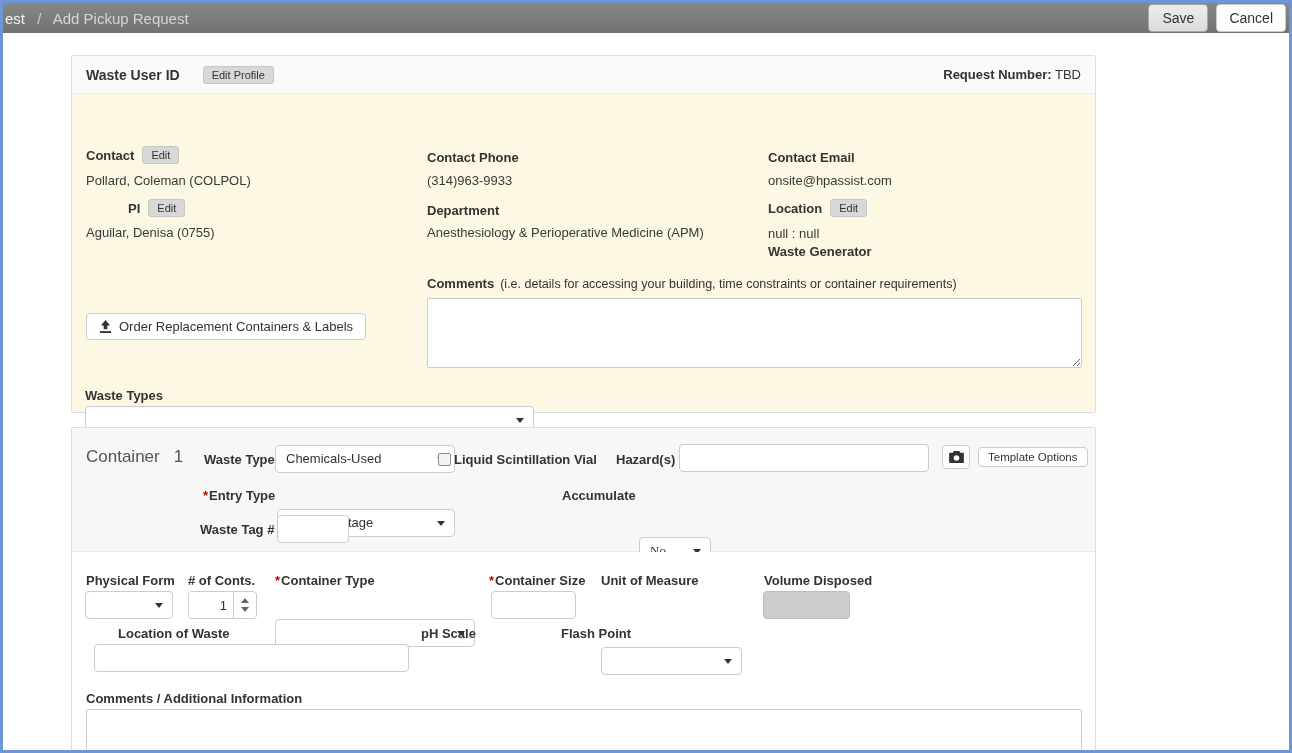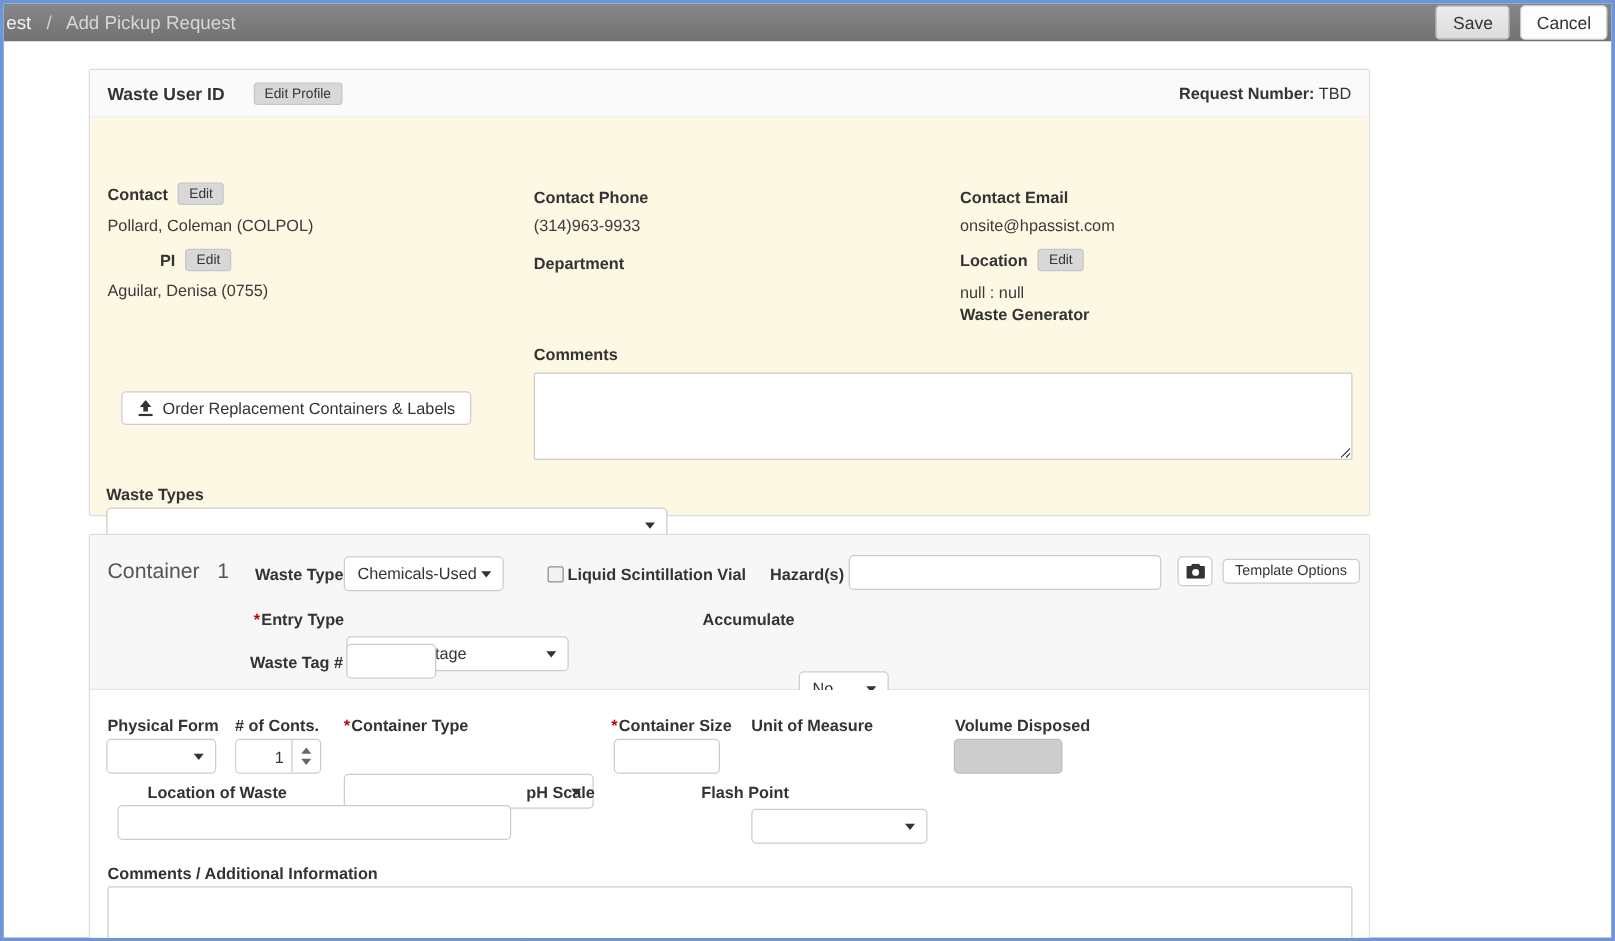--- a/index.html
+++ b/index.html
@@ -160,39 +160,41 @@
     <div class="abs" style="left:14px; top:105px; display:flex; align-items:center; gap:8px;padding-left:42px;">
       <span class="flabel">PI</span>
       <button class="editbtn">Edit</button>
     </div>
     <div class="abs fvalue" style="left:14px; top:131px;">Aguilar, Denisa (0755)</div>
 
     <div class="abs flabel" style="left:355px; top:56px;">Contact Phone</div>
     <div class="abs fvalue" style="left:355px; top:79px;">(314)963-9933</div>
 
     <div class="abs flabel" style="left:355px; top:109px;">Department</div>
+    <div class="abs fvalue" style="left:355px; top:131px;">Anesthesiology &amp; Perioperative Medicine (APM)</div>
 
     <div class="abs flabel" style="left:696px; top:56px;">Contact Email</div>
     <div class="abs fvalue" style="left:696px; top:79px;">onsite@hpassist.com</div>
 
     <div class="abs" style="left:696px; top:105px; display:flex; align-items:center; gap:8px;">
       <span class="flabel">Location</span>
       <button class="editbtn">Edit</button>
     </div>
     <div class="abs fvalue" style="left:696px; top:132px;">null : null</div>
     <div class="abs flabel" style="left:696px; top:150px;">Waste Generator</div>
 
     <div class="abs" style="left:355px; top:182px; display:flex; align-items:baseline; gap:6px;">
       <span class="flabel">Comments</span>
+      <span class="hint">(i.e. details for accessing your building, time constraints or container requirements)</span>
     </div>
     <div class="abs" style="left:355px; top:204px; width:655px; height:70px;">
       <textarea class="box" value="" style=""></textarea>
     </div>
 
-    <button class="orderbtn abs" style="left:25px; top:219px;">
+    <button class="orderbtn abs" style="left:14px; top:219px;">
       <span style="display:inline-flex;">
         <svg width="13" height="13" viewBox="0 0 14 14">
             <path d="M7 0 L12 6 L9 6 L9 10 L5 10 L5 6 L2 6 Z" fill="#333"></path>
             <rect x="1" y="12" width="12" height="2" fill="#333"></rect>
           </svg>
       </span>
       <span>Order Replacement Containers &amp; Labels</span>
     </button>
 
     <div class="abs flabel" style="left:13px; top:294px;">Waste Types</div>
@@ -205,21 +207,21 @@
 
 <div class="card card2">
   <div class="card2-head">
 
     <div class="abs cont-title" style="left:14px; top:19px;">
       <span>Container</span>
       <span>1</span>
     </div>
 
     <div class="abs flabel" style="left:132px; top:24px;">Waste Type</div>
-    <div class="selectbox abs" style="left:203px; top:17px; width:128px;">
+    <div class="selectbox abs" style="left:203px; top:17px; width:180px;">
       <span>Chemicals-Used</span>
       <span class="caret"></span>
     </div>
     <div class="checkbox abs" style="left:366px; top:25px;"></div>
     <div class="abs flabel" style="left:382px; top:24px;">Liquid Scintillation Vial</div>
     <div class="abs flabel" style="left:544px; top:24px;">Hazard(s)</div>
     <div class="abs" style="left:607px; top:16px; width:250px;">
       <input class="textinput" value="" style="">
     </div>
     <button class="iconbtn abs" style="left:870px; top:17px;">
@@ -233,21 +235,21 @@
     <button class="smallbtn abs" style="left:906px; top:19px;">Template Options</button>
 
     <div class="abs flabel" style="left:131px; top:60px;">
       <span class="req">*</span><span>Entry Type</span>
     </div>
     <div class="selectbox abs" style="left:205px; top:53px; width:178px;">
       <span>By Percentage</span>
       <span class="caret"></span>
     </div>
     <div class="abs flabel" style="left:490px; top:60px;">Accumulate</div>
-    <div class="selectbox abs" style="left:567px; top:53px; width:72px;">
+    <div class="selectbox abs" style="left:567px; top:53px; width:72px;font-family:Liberation Serif, serif;">
       <span>No</span>
       <span class="caret"></span>
     </div>
 
     <div class="abs flabel" style="left:128px; top:94px;">Waste Tag #</div>
     <div class="abs" style="left:205px; top:87px; width:72px;">
       <input class="textinput" value="" style="">
     </div>
   </div>
 

